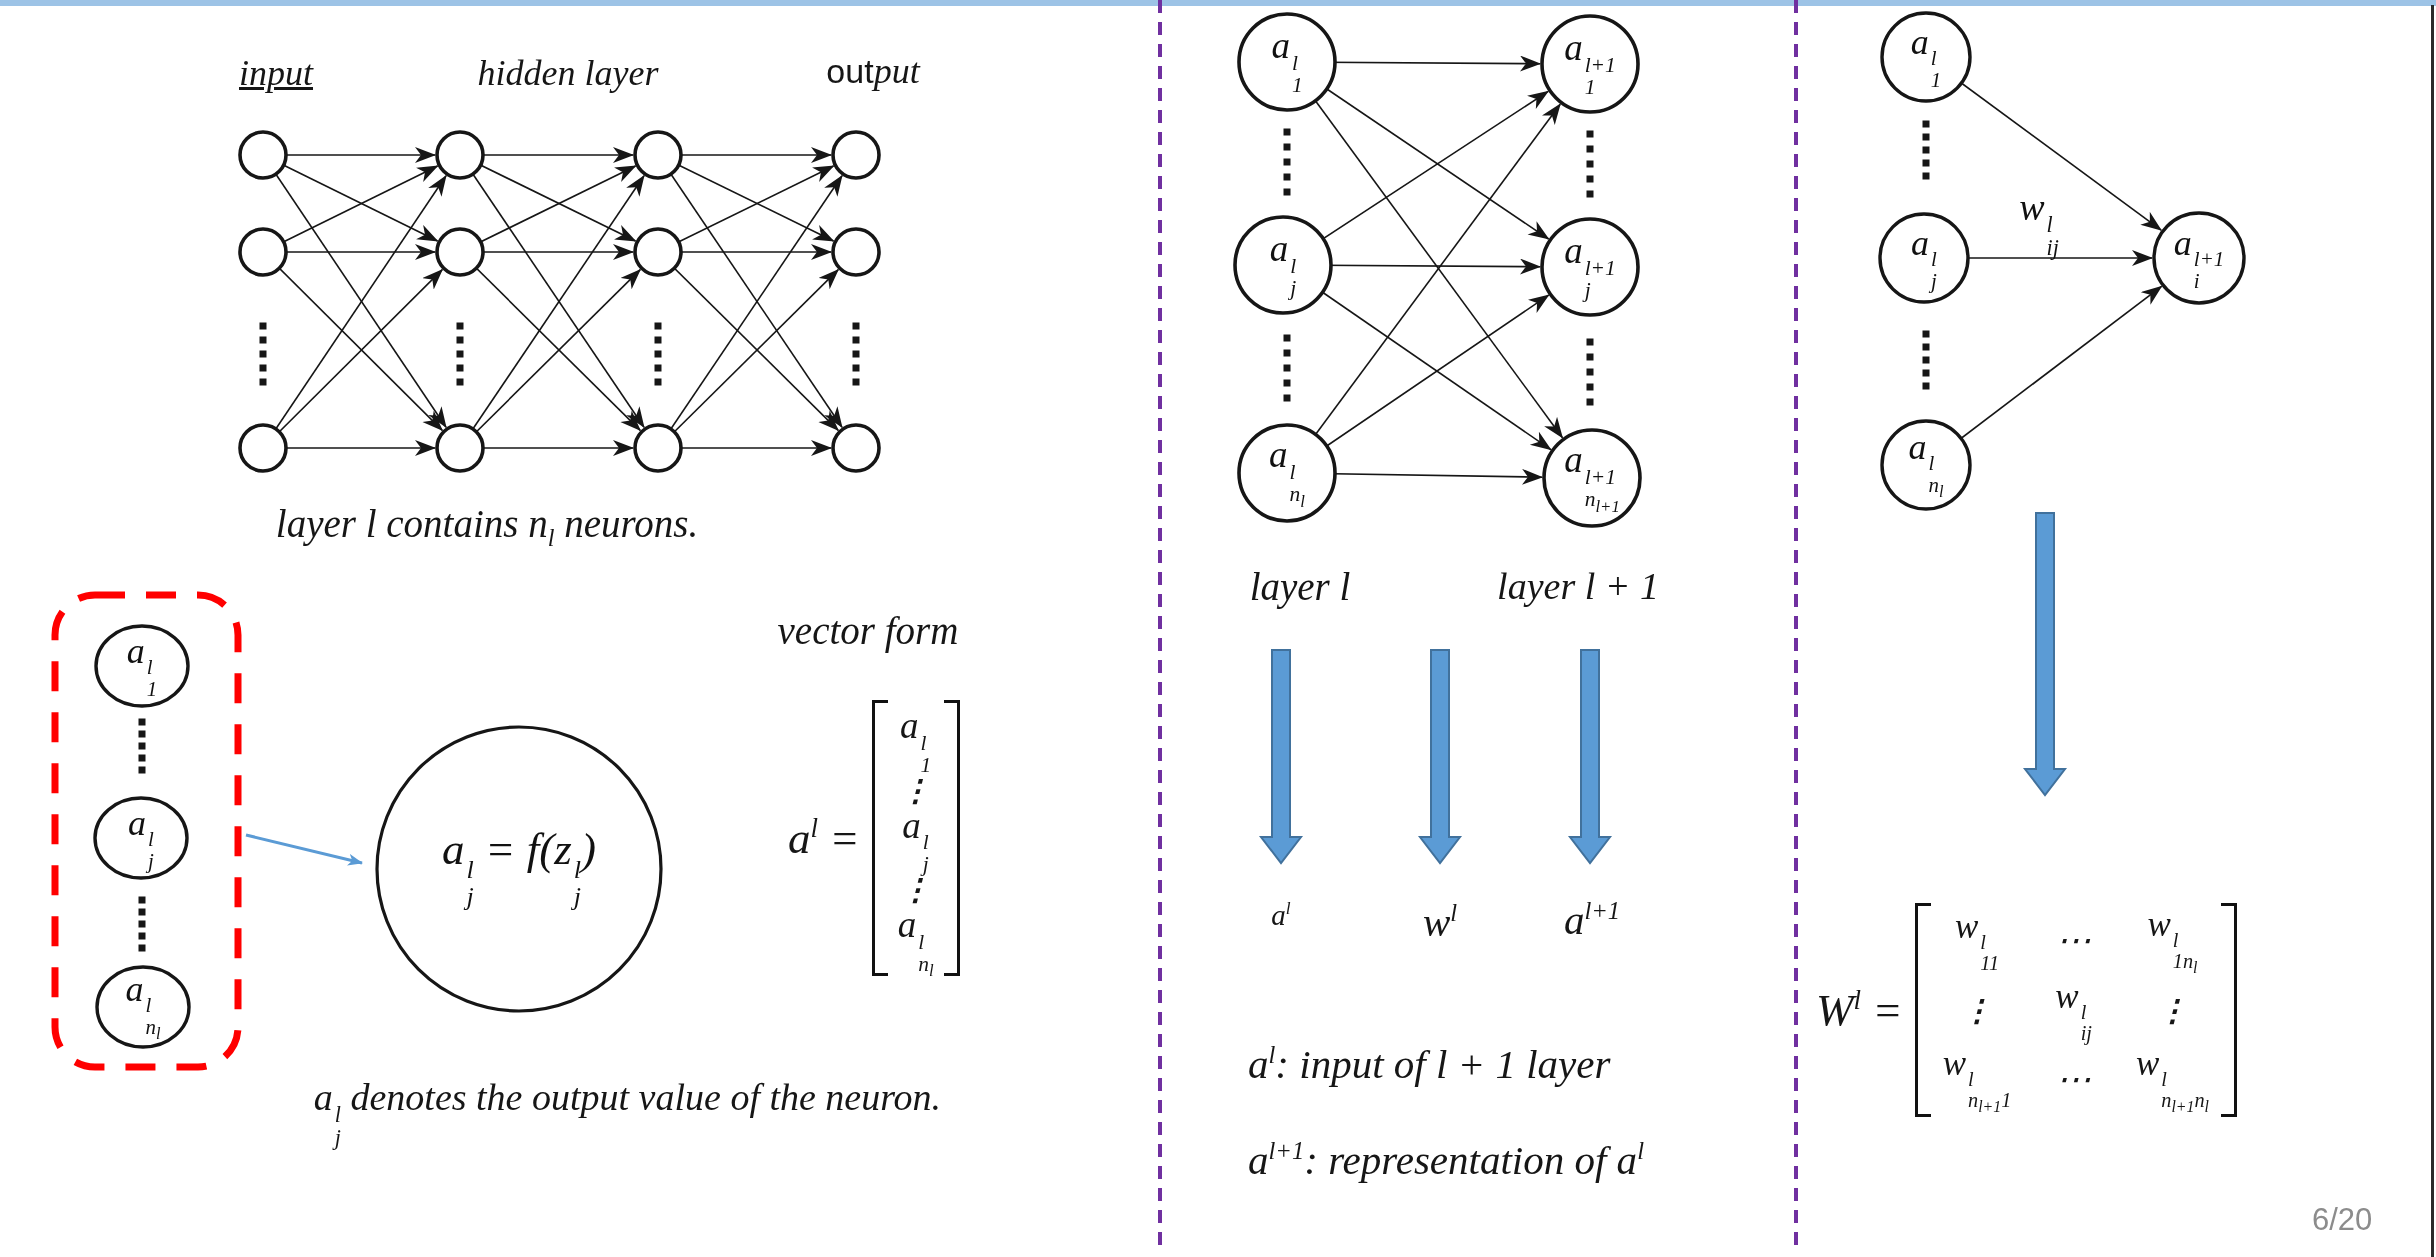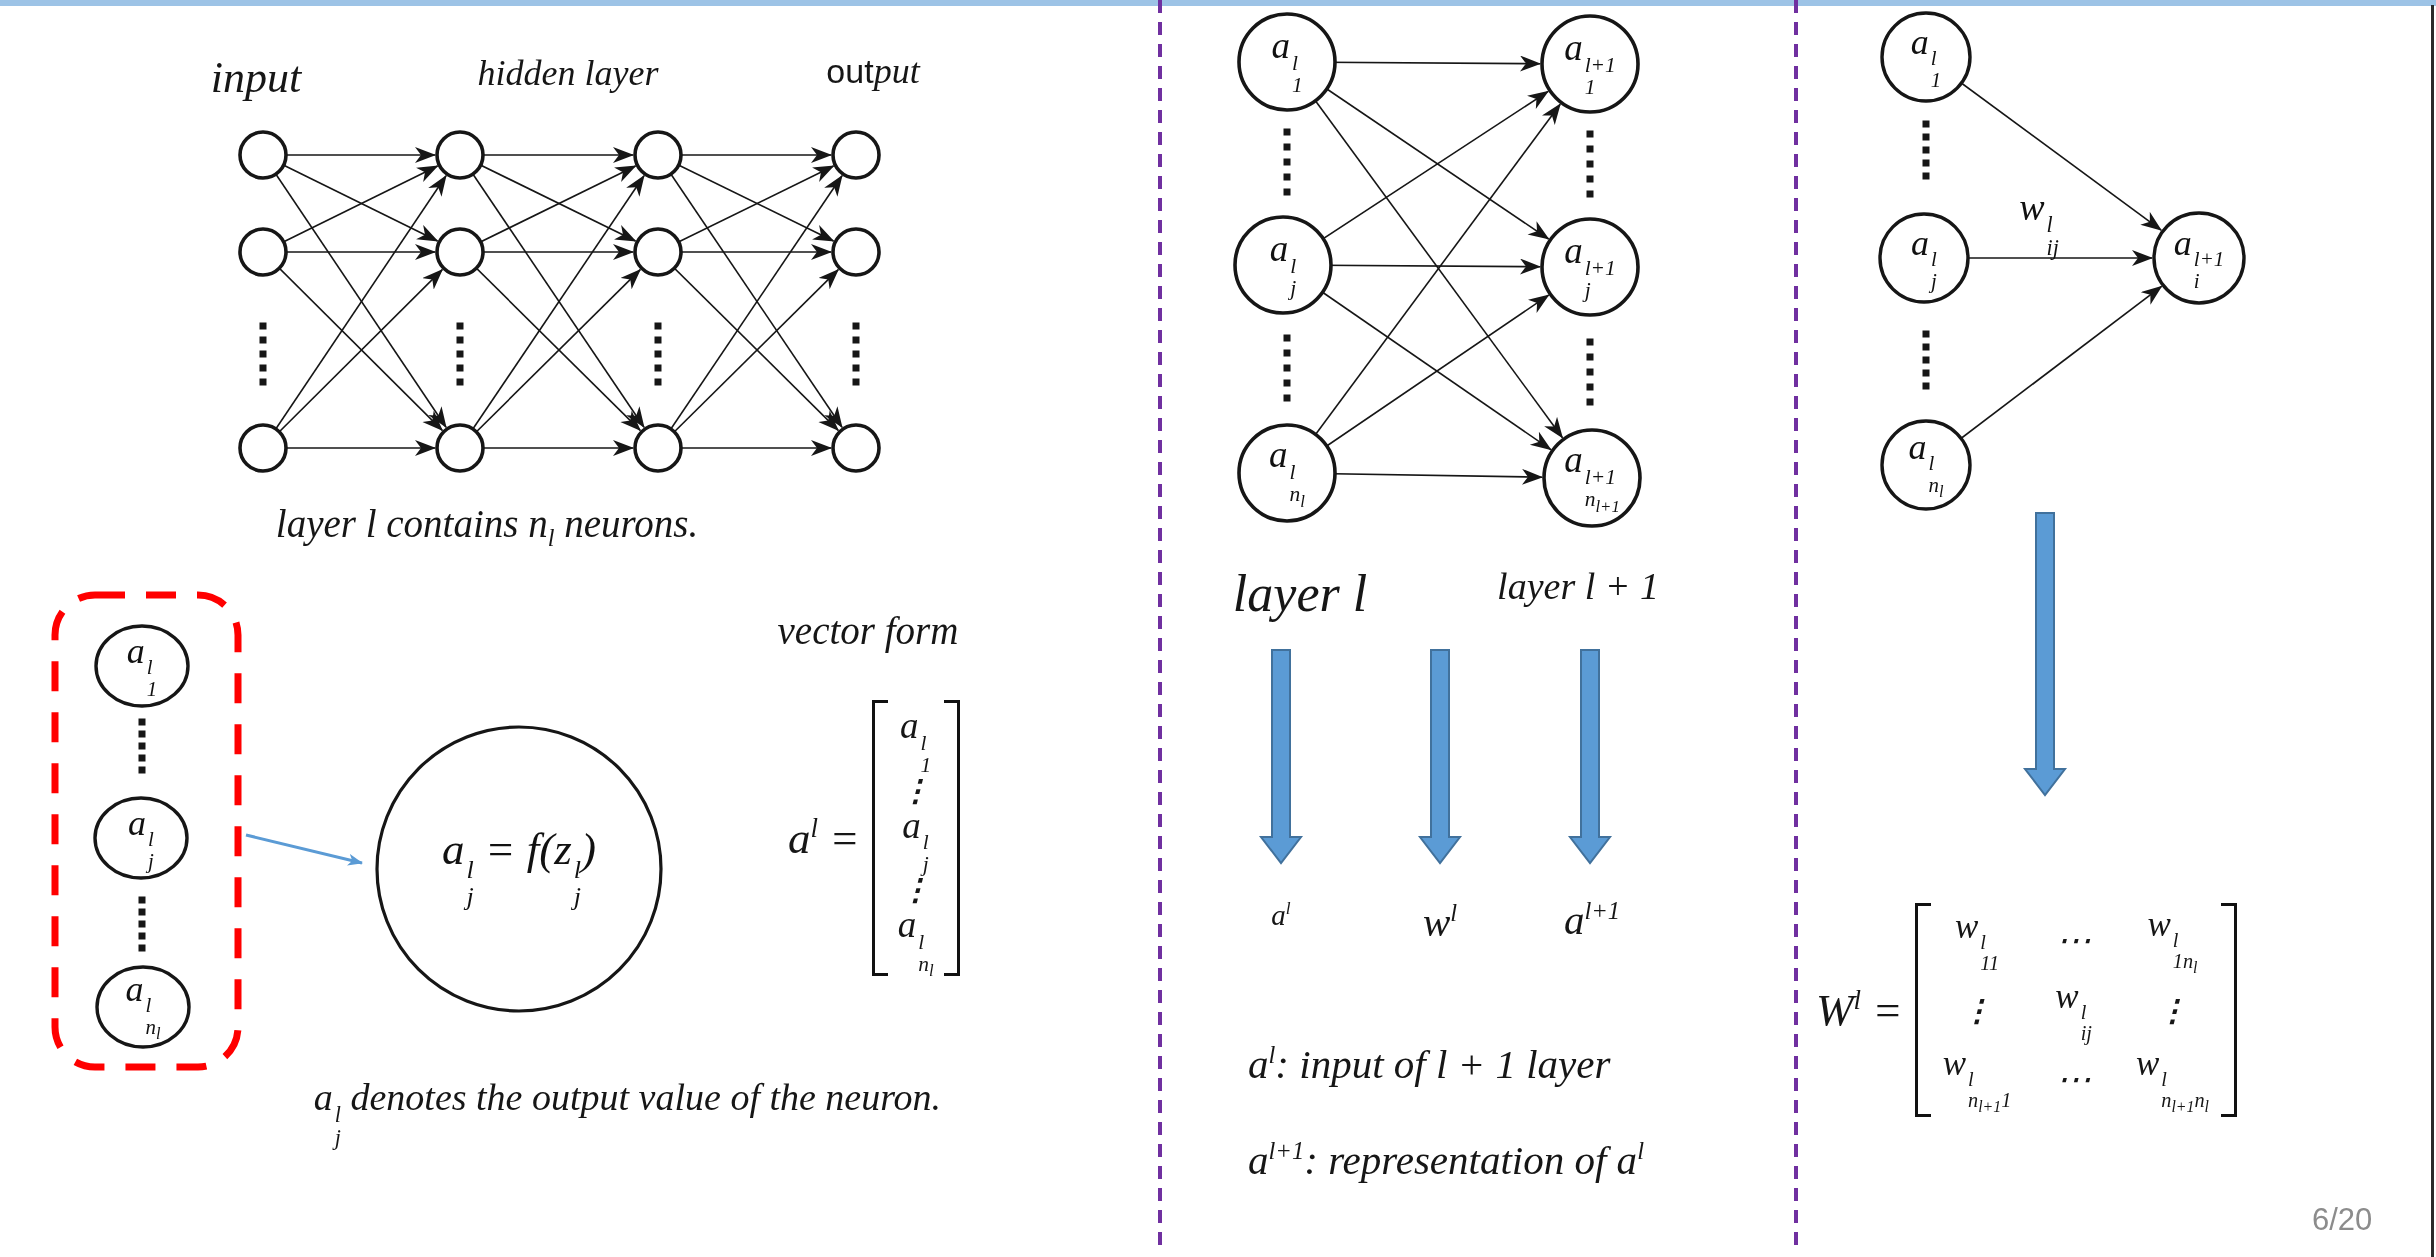--- a/index.html
+++ b/index.html
@@ -14,36 +14,36 @@
   #labels{position:absolute;left:0;top:0;width:100%;height:100%;z-index:2;pointer-events:none;}
   .node-label{position:absolute;transform:translate(-50%,-52%);font-style:italic;
               font-family:"Liberation Serif",serif;color:#111;white-space:nowrap;}
   .txt{position:absolute;z-index:3;font-style:italic;white-space:nowrap;color:#161616;}
   .cx{transform:translateX(-50%);}
   sup{font-size:60%;} sub{font-size:62%;}
   .vs{display:inline-flex;flex-direction:column;align-items:flex-start;font-size:58%;
       line-height:1.02;vertical-align:-0.55em;margin-left:2px;}
   .vs>span{display:block;}
   .vs sub{font-size:78%;}
-  #lbl-input{left:256px;top:52px;font-size:44px;}
+  #lbl-input{left:276px;top:52px;font-size:36px;text-decoration:underline;}
   #lbl-hidden{left:568px;top:52px;font-size:36px;}
   #lbl-output{left:873px;top:50px;font-size:36px;}
   #lbl-output .upright{font-style:normal;font-family:"Liberation Sans",sans-serif;font-size:34px;}
   #caption-left{left:487px;top:501px;font-size:39px;}
   #vector-form-label{left:868px;top:608px;font-size:39px;}
   #vector-eq{position:absolute;left:788px;top:700px;height:276px;z-index:3;display:flex;
              align-items:center;font-style:italic;font-size:37px;}
   .mpre{font-size:45px;margin-right:12px;}
   .bk-l,.bk-r{align-self:stretch;width:13px;border:3.5px solid #111;}
   .bk-l{border-right:none;} .bk-r{border-left:none;}
   .vcol{display:flex;flex-direction:column;justify-content:space-between;align-items:center;
         height:100%;box-sizing:border-box;padding:4px 10px;}
   .vdots{font-size:30px;font-weight:bold;line-height:0.9;}
   #note-left{left:240px;top:1068px;width:775px;text-align:center;font-size:38px;line-height:58px;white-space:normal;}
-  #lbl-layer-l{left:1300px;top:564px;font-size:52px;}
+  #lbl-layer-l{left:1300px;top:564px;font-size:39px;}
   #lbl-layer-l1{left:1578px;top:564px;font-size:38px;}
   #arrow-lbl-a{left:1281px;top:898px;font-size:29px;}
   #arrow-lbl-w{left:1440px;top:898px;font-size:41px;}
   #arrow-lbl-a1{left:1592px;top:896px;font-size:41px;}
   #mid-note1{left:1248px;top:1040px;font-size:41px;}
   #mid-note2{left:1248px;top:1128px;font-size:41px;margin-top:8px;}
   #matrix-eq{position:absolute;left:1816px;top:903px;height:214px;z-index:3;display:flex;
              align-items:center;font-style:italic;font-size:35px;}
   .mx-grid{display:grid;grid-template-columns:auto auto auto;column-gap:44px;height:100%;
            box-sizing:border-box;padding:2px 12px;align-content:space-between;

